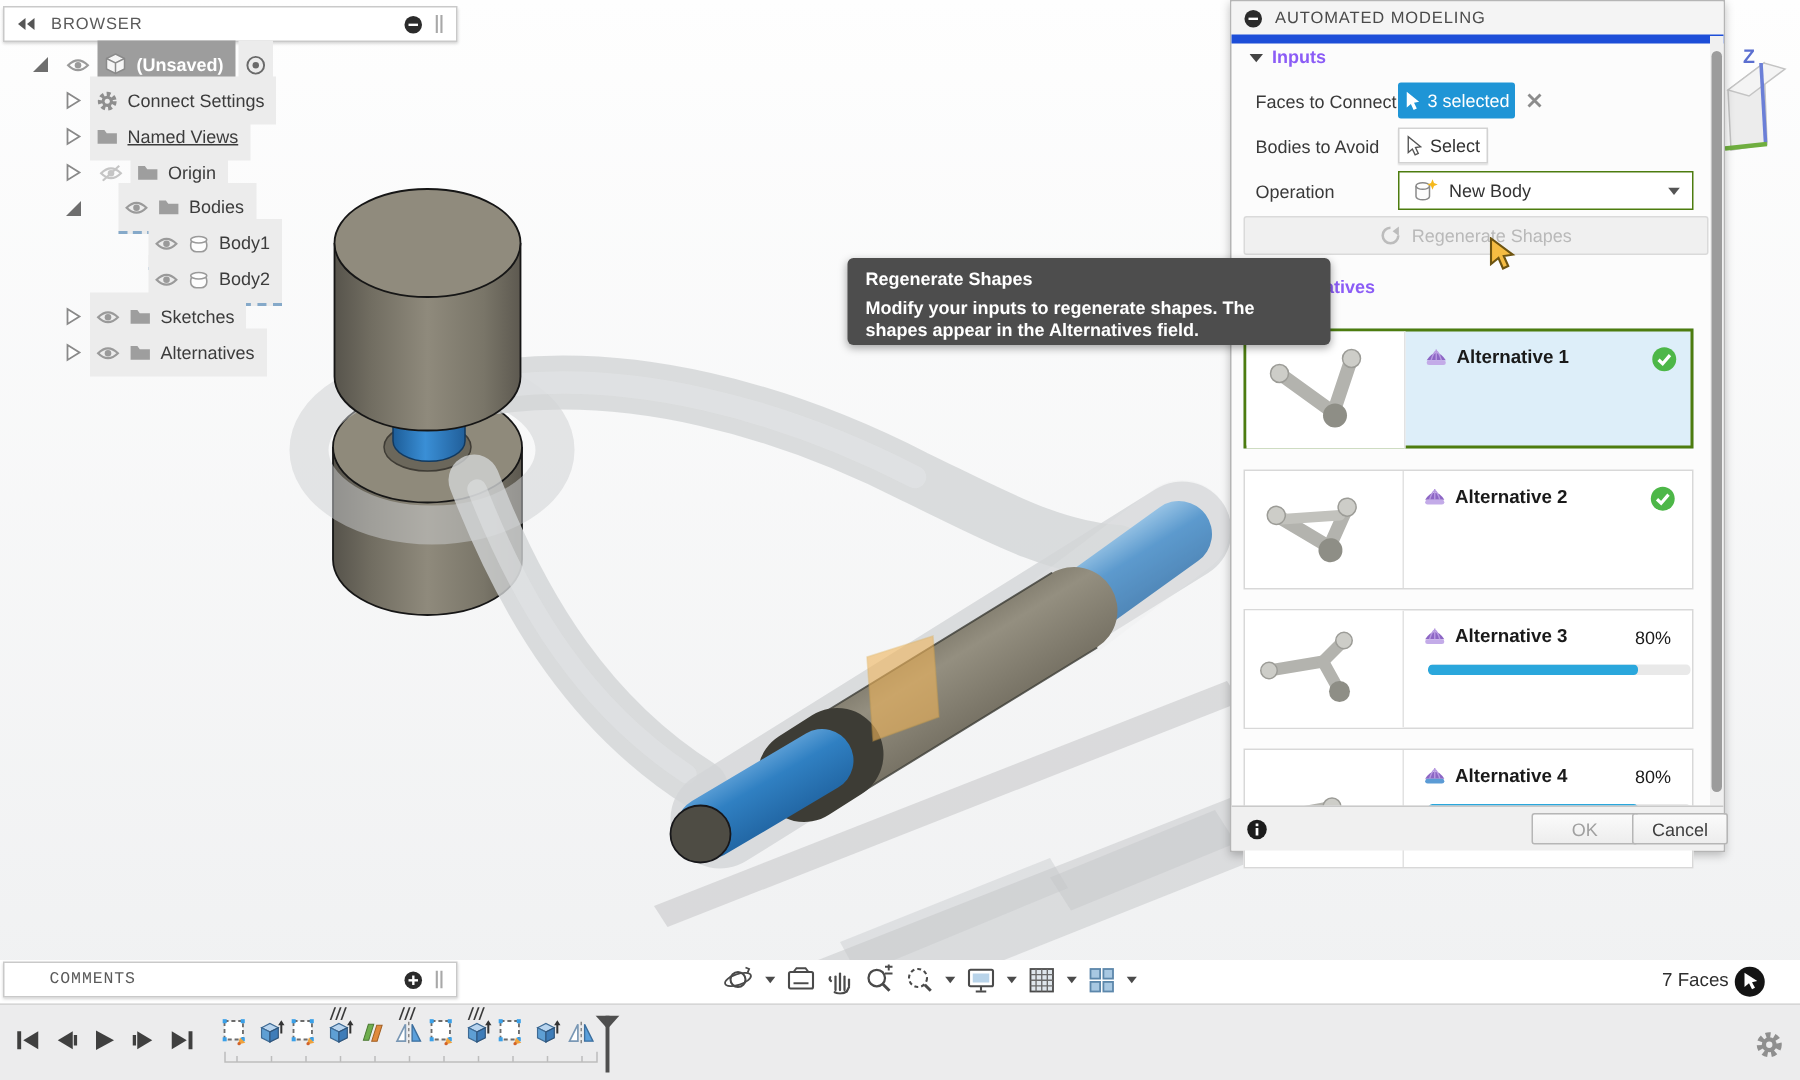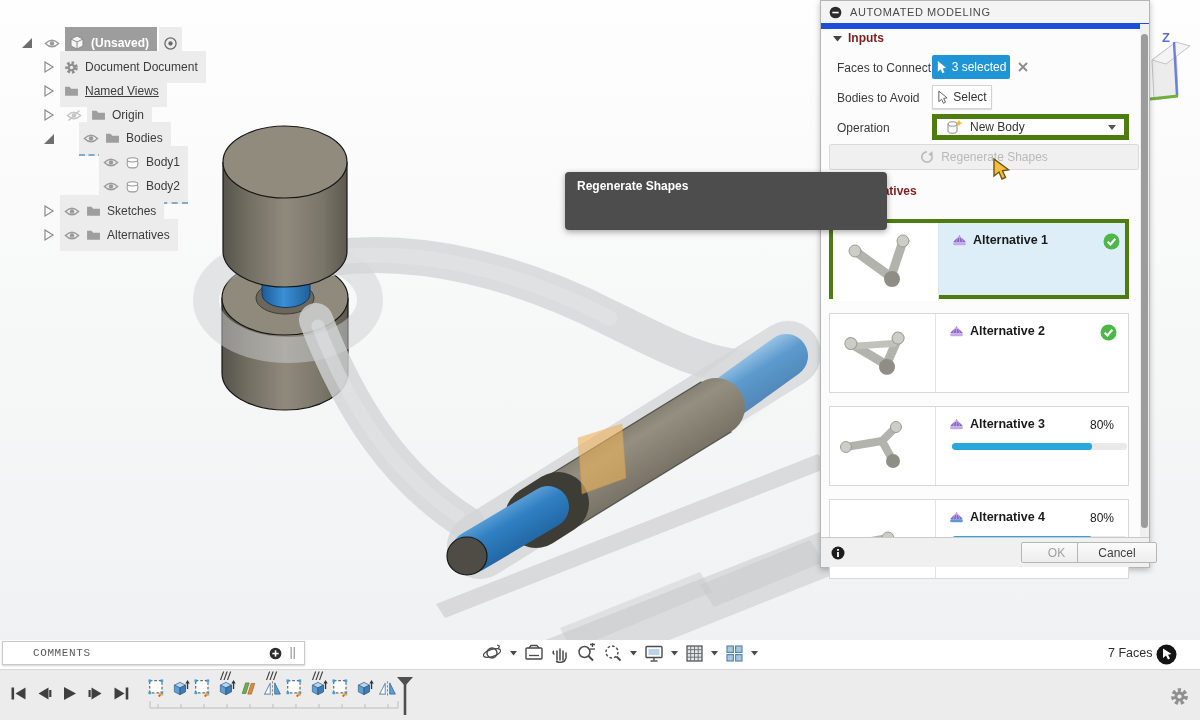--- a/index.html
+++ b/index.html
@@ -17,31 +17,31 @@
   .pill.sel{background:#9d9d9d;color:#fff;font-weight:bold;}
   .pill.dashed{border-bottom:2px dashed #85a9c9;margin-left:19px;}
   .tri{width:14px;height:14px;display:inline-block;margin-right:4px;}
   .ic{display:inline-block;line-height:0;}
   
   .panel{position:absolute;left:820px;top:0;width:330px;height:568px;background:#fcfcfc;
          border:1px solid #b5b5b5;box-sizing:border-box;box-shadow:0 2px 6px rgba(0,0,0,.25);}
   .panel-h{height:22px;background:#f4f4f4;border-bottom:6px solid #1d4ed8;display:flex;align-items:center;padding:0 8px;gap:8px;}
   .panel-h .ptitle{font-size:11px;color:#4a4a4a;letter-spacing:.6px;}
   .lbl{position:absolute;font-size:12px;color:#3a3a3a;}
-  .seclbl{position:absolute;font-size:12px;font-weight:bold;color:#7f1d1d;display:flex;align-items:center;gap:6px;}
+  .seclbl{position:absolute;font-size:12px;font-weight:bold;color:#8b5cf6;display:flex;align-items:center;gap:6px;}
   .chip-blue{position:absolute;background:#1f95d6;color:#fff;font-size:12px;border-radius:2px;
              display:flex;align-items:center;justify-content:center;gap:5px;}
   .chip-white{position:absolute;background:#fff;color:#333;font-size:12px;border:1px solid #d2d2d2;
               box-shadow:0 1px 1px rgba(0,0,0,.12);display:flex;align-items:center;justify-content:center;gap:5px;box-sizing:border-box;}
-  .dd{position:absolute;background:#fff;border:5px solid #4d7c0f;display:flex;align-items:center;
+  .dd{position:absolute;background:#fff;border:1px solid #4d7c0f;display:flex;align-items:center;
       font-size:12px;color:#333;gap:7px;padding:0 8px;box-sizing:border-box;}
   .btn-dis{position:absolute;background:#f0f0f0;border:1px solid #dadada;border-radius:2px;color:#b9b9b9;
            font-size:12px;display:flex;align-items:center;justify-content:center;gap:7px;box-sizing:border-box;}
   .card{position:absolute;left:8px;width:300px;height:80px;background:#fff;border:1px solid #d8d8d8;box-sizing:border-box;}
-  .card.sel{background:#ddeef9;border:4px solid #4d7c0f;}
+  .card.sel{background:#ddeef9;border:2px solid #4d7c0f;}
   .thumb{position:absolute;left:0;top:0;width:106px;height:78px;background:#fff;border-right:1px solid #e2e2e2;box-sizing:border-box;}
   .cname{position:absolute;left:140px;top:10px;font-size:12.5px;font-weight:bold;color:#1a1a1a;}
   .cicon{position:absolute;left:118px;top:9px;}
   .pct{position:absolute;right:14px;top:11px;font-size:12px;color:#1a1a1a;}
   .pbar{position:absolute;left:122px;top:36px;width:175px;height:7px;background:#e9e9e9;border-radius:3px;overflow:hidden;}
   .pfill{height:100%;background:#2aa7dc;border-radius:3px;}
   .pfooter{position:absolute;left:0;bottom:0;width:100%;height:30px;background:#f0f0f0;border-top:1px solid #c9c9c9;box-sizing:border-box;}
   .fbtn{position:absolute;top:4px;height:21px;background:linear-gradient(#fbfbfb,#ededed);border:1px solid #b6b6b6;
         border-radius:2px;font-size:12px;display:flex;align-items:center;justify-content:center;box-sizing:border-box;}
   .scrolltrack{position:absolute;left:319px;top:23px;width:9px;height:514px;background:#f0f0f0;}
@@ -146,20 +146,41 @@
 
   <g>
     <polygon points="1152,60 1176,42 1178,96 1154,100" fill="#ececec" stroke="#c4c4c4" stroke-width="1"></polygon>
     <polygon points="1152,60 1176,42 1190,46 1166,64" fill="#f4f4f4" stroke="#c4c4c4" stroke-width="1"></polygon>
     <line x1="1174" y1="42" x2="1177" y2="95" stroke="#6b7fd7" stroke-width="2.4"></line>
     <line x1="1150" y1="99" x2="1178" y2="96" stroke="#6fae3f" stroke-width="3"></line>
     <text x="1162" y="42" font-size="13" font-weight="bold" fill="#5b6fd0">Z</text>
   </g>
 </svg>
 
+<div class="floatbar" style="left:2px;top:4px;width:303px;padding:0 8px;">
+  <span class="ic" style="margin-right:10px;">
+    <svg width="13" height="10" viewBox="0 0 13 10">
+          <polygon points="6,1 6,9 1,5" fill="#555"></polygon>
+          <polygon points="12,1 12,9 7,5" fill="#555"></polygon>
+        </svg>
+  </span>
+  <span class="bartitle">BROWSER</span>
+  <span class="ic" style="margin-right:8px;">
+    <svg width="13" height="13" viewBox="0 0 14 14">
+          <circle cx="7" cy="7" r="6.3" fill="#2b2b2b"></circle>
+          <rect x="3.6" y="6.2" width="6.8" height="1.7" fill="#fff"></rect>
+        </svg>
+  </span>
+  <span class="ic">
+    <svg width="6" height="12" viewBox="0 0 6 12">
+          <rect x="0.5" y="0" width="1.4" height="12" fill="#a8a8a8"></rect>
+          <rect x="3.6" y="0" width="1.4" height="12" fill="#a8a8a8"></rect>
+        </svg>
+  </span>
+</div>
 
 <div class="brow" style="left:20px;top:32px;">
   <span class="tri"><svg width="14" height="14" viewBox="0 0 14 14">
           <polygon points="2,12 12,12 12,2" fill="#6e6e6e"></polygon>
         </svg></span>
   <span class="ic" style="margin:0 5px 0 6px;"><svg width="16" height="11" viewBox="0 0 14 10">
           <path d="M1,5 Q7,-1 13,5 Q7,11 1,5 Z" fill="none" stroke="#9a9a9a" stroke-width="1.3"></path>
           <circle cx="7" cy="5" r="2" fill="#9a9a9a"></circle>
         </svg></span>
   <span class="pill sel">
@@ -180,21 +201,21 @@
 <div class="brow" style="left:42px;top:56px;">
   <span class="tri"><svg width="13" height="14" viewBox="0 0 13 14">
           <polygon points="3,2 11,7 3,12" fill="#fff" stroke="#8a8a8a" stroke-width="1.2"></polygon>
         </svg></span>
   <span class="pill">
     <span class="ic"><svg width="15" height="15" viewBox="0 0 16 16">
             <circle cx="8" cy="8" r="5" fill="none" stroke="#8e8e8e" stroke-width="3.4" stroke-dasharray="2.6 2"></circle>
             <circle cx="8" cy="8" r="4" fill="#8e8e8e"></circle>
             <circle cx="8" cy="8" r="1.8" fill="#ececec"></circle>
           </svg></span>
-    <span>Document Document</span>
+    <span>Connect Settings</span>
   </span>
 </div>
 
 <div class="brow" style="left:42px;top:80px;text-decoration:underline;">
   <span class="tri"><svg width="13" height="14" viewBox="0 0 13 14">
           <polygon points="3,2 11,7 3,12" fill="#fff" stroke="#8a8a8a" stroke-width="1.2"></polygon>
         </svg></span>
   <span class="pill">
     <span class="ic"><svg width="15" height="12" viewBox="0 0 14 11">
             <path d="M1,1.5 h4.2 l1.5,2 H13 V10 H1 Z" fill="#9e9e9e"></path>
@@ -480,28 +501,29 @@
     <span class="ic abs" style="left:10px;top:8px;">
       <svg width="14" height="14" viewBox="0 0 14 14">
             <circle cx="7" cy="7" r="6.5" fill="#1c1c1c"></circle>
             <rect x="6.1" y="3" width="1.8" height="1.8" fill="#fff"></rect>
             <rect x="6.1" y="6" width="1.8" height="5" fill="#fff"></rect>
           </svg>
     </span>
     <div class="fbtn" style="left:200px;width:71px;color:#a0a0a0;">
       <span>OK</span>
     </div>
-    <div class="fbtn" style="left:256px;width:80px;color:#3e3e3e;">
+    <div class="fbtn" style="left:267px;width:64px;color:#3e3e3e;">
       <span>Cancel</span>
     </div>
   </div>
 </div>
 
 <div class="tooltip">
   <div class="tt">Regenerate Shapes</div>
+  <div class="tb">Modify your inputs to regenerate shapes. The shapes appear in the Alternatives field.</div>
 </div>
 
 <svg class="abs" style="left:991px;top:158px;z-index:60;" width="20" height="24" viewBox="0 0 20 24">
   <path d="M3,1 V18 L8,14 L11,21 L14.5,19.3 L11.5,12.7 L17.5,11.8 Z" fill="#f5bc42" stroke="#6e5410" stroke-width="1.4"></path>
 </svg>
 
 <div class="bottomstrip"></div>
 
 <div class="floatbar" style="left:2px;top:641px;width:303px;padding:0 8px;font-family:Liberation Mono, monospace;">
   <span class="bartitle" style="margin-left:22px;">COMMENTS</span>

